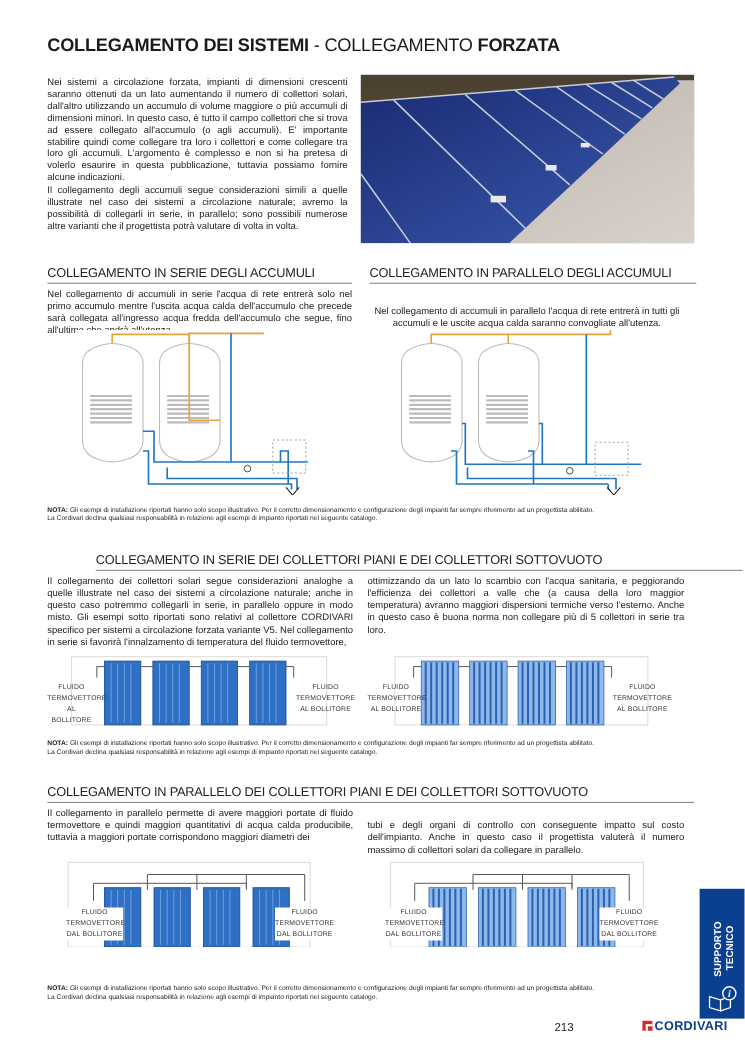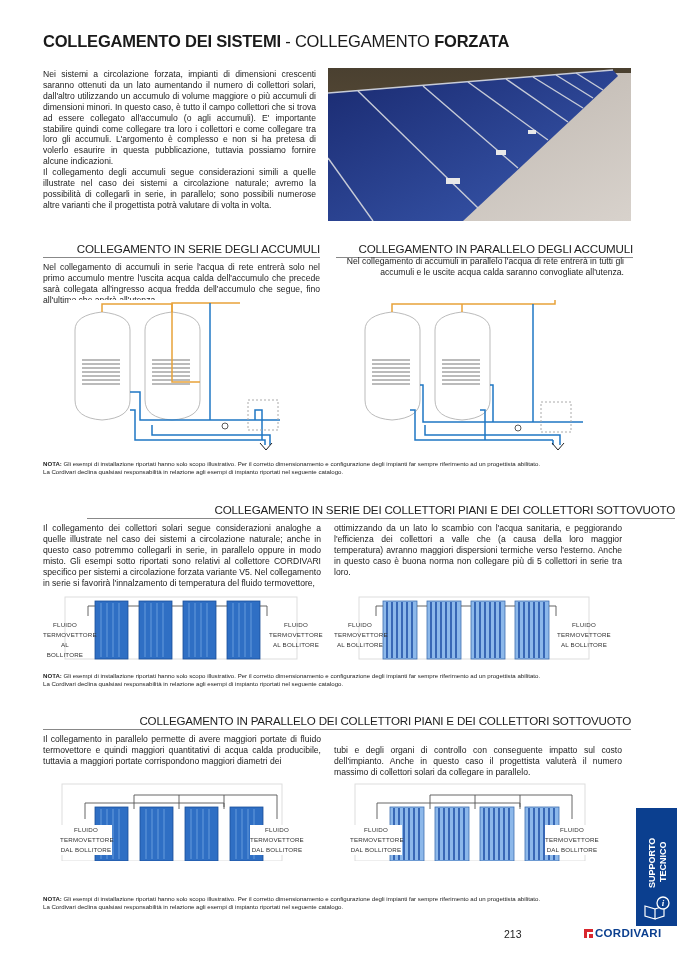--- a/index.html
+++ b/index.html
@@ -2,21 +2,21 @@
 <html><head>
 <meta charset="utf-8">
 <style>
   html,body{margin:0;padding:0;background:#fff;}
   body{width:677px;height:958px;position:relative;overflow:hidden;font-family:"Liberation Sans",sans-serif;color:#1a1a1a;}
   .abs{position:absolute;}
   .title{left:43px;top:32px;font-size:16.5px;letter-spacing:-0.2px;white-space:nowrap;}
   .title .b{font-weight:bold;margin-top:36px;}
   .title .l{font-weight:normal;}
   .para{font-size:8.6px;line-height:10.9px;text-align:justify;color:#222;}
-  .h2{font-size:11.6px;letter-spacing:-0.2px;color:#222;border-bottom:1px solid #888;padding-bottom:2px;white-space:nowrap;text-align:right;}
+  .h2{font-size:11.6px;letter-spacing:-0.2px;color:#222;border-bottom:1px solid #888;padding-bottom:2px;white-space:nowrap;}
   .nota{font-size:6.1px;line-height:7.6px;color:#222;white-space:nowrap;}
   .nota b{font-weight:bold;}
   .photo{left:328px;top:68px;width:303px;height:153px;overflow:hidden;background:#3a3a3a;}
   .diagram{background:#fff;}
   .lbl{font-size:6.2px;line-height:10px;text-align:center;color:#333;letter-spacing:0.2px;}
   .tab{left:636px;top:808px;width:41px;height:118px;background:#0b3f8f;}
   .tabtxt{position:absolute;left:6px;top:8px;width:30px;height:75px;}
   .pagenum{left:492px;top:928px;font-size:10.5px;color:#222;margin-left:12px;}
   .logo{left:540px;top:927px;font-size:11.5px;font-weight:bold;color:#0b3f8f;letter-spacing:0.3px;padding-left:44px;}
   .logo .mark{display:inline-block;width:9px;height:9px;background:#d9272e;margin-right:2px;vertical-align:-1px;position:relative;}
@@ -70,21 +70,21 @@
         <rect x="168" y="82" width="10" height="5"></rect>
         <rect x="200" y="62" width="8" height="4"></rect>
       </g>
   </svg>
 </div>
 
 <div class="abs h2" style="left:43px;top:242px;width:277px;">COLLEGAMENTO IN SERIE DEGLI ACCUMULI</div>
 <div class="abs para" style="left:43px;top:262px;width:277px;">Nel collegamento di accumuli in serie l'acqua di rete entrerà solo nel primo accumulo mentre l'uscita acqua calda dell'accumulo che precede sarà collegata all'ingresso acqua fredda dell'accumulo che segue, fino all'ultimo che andrà all'utenza.</div>
 
 <div class="abs h2" style="left:336px;top:242px;width:297px;">COLLEGAMENTO IN PARALLELO DEGLI ACCUMULI</div>
-<div class="abs para" style="left:334px;top:256px;width:290px;text-align:right;">Nel collegamento di accumuli in parallelo l'acqua di rete entrerà in tutti gli accumuli e le uscite acqua calda saranno convogliate all'utenza.</div>
+<div class="abs para" style="left:334px;top:277px;width:290px;text-align:center;">Nel collegamento di accumuli in parallelo l'acqua di rete entrerà in tutti gli accumuli e le uscite acqua calda saranno convogliate all'utenza.</div>
 
 <div class="abs diagram" style="left:70px;top:300px;width:230px;height:150px;">
   <svg width="230" height="150" viewBox="0 0 230 150">
     <g fill="none" stroke="#bbb" stroke-width="1">
       <path d="M5,30 Q5,15 32,12 Q60,15 60,30 L60,100 Q60,118 32,120 Q5,118 5,100 Z"></path>
       <path d="M75,30 Q75,15 102,12 Q130,15 130,30 L130,100 Q130,118 102,120 Q75,118 75,100 Z"></path>
     </g>
     <g stroke="#bbb" stroke-width="2">
       <line x1="12" y1="60" x2="50" y2="60"></line>
         <line x1="12" y1="64" x2="50" y2="64"></line>

